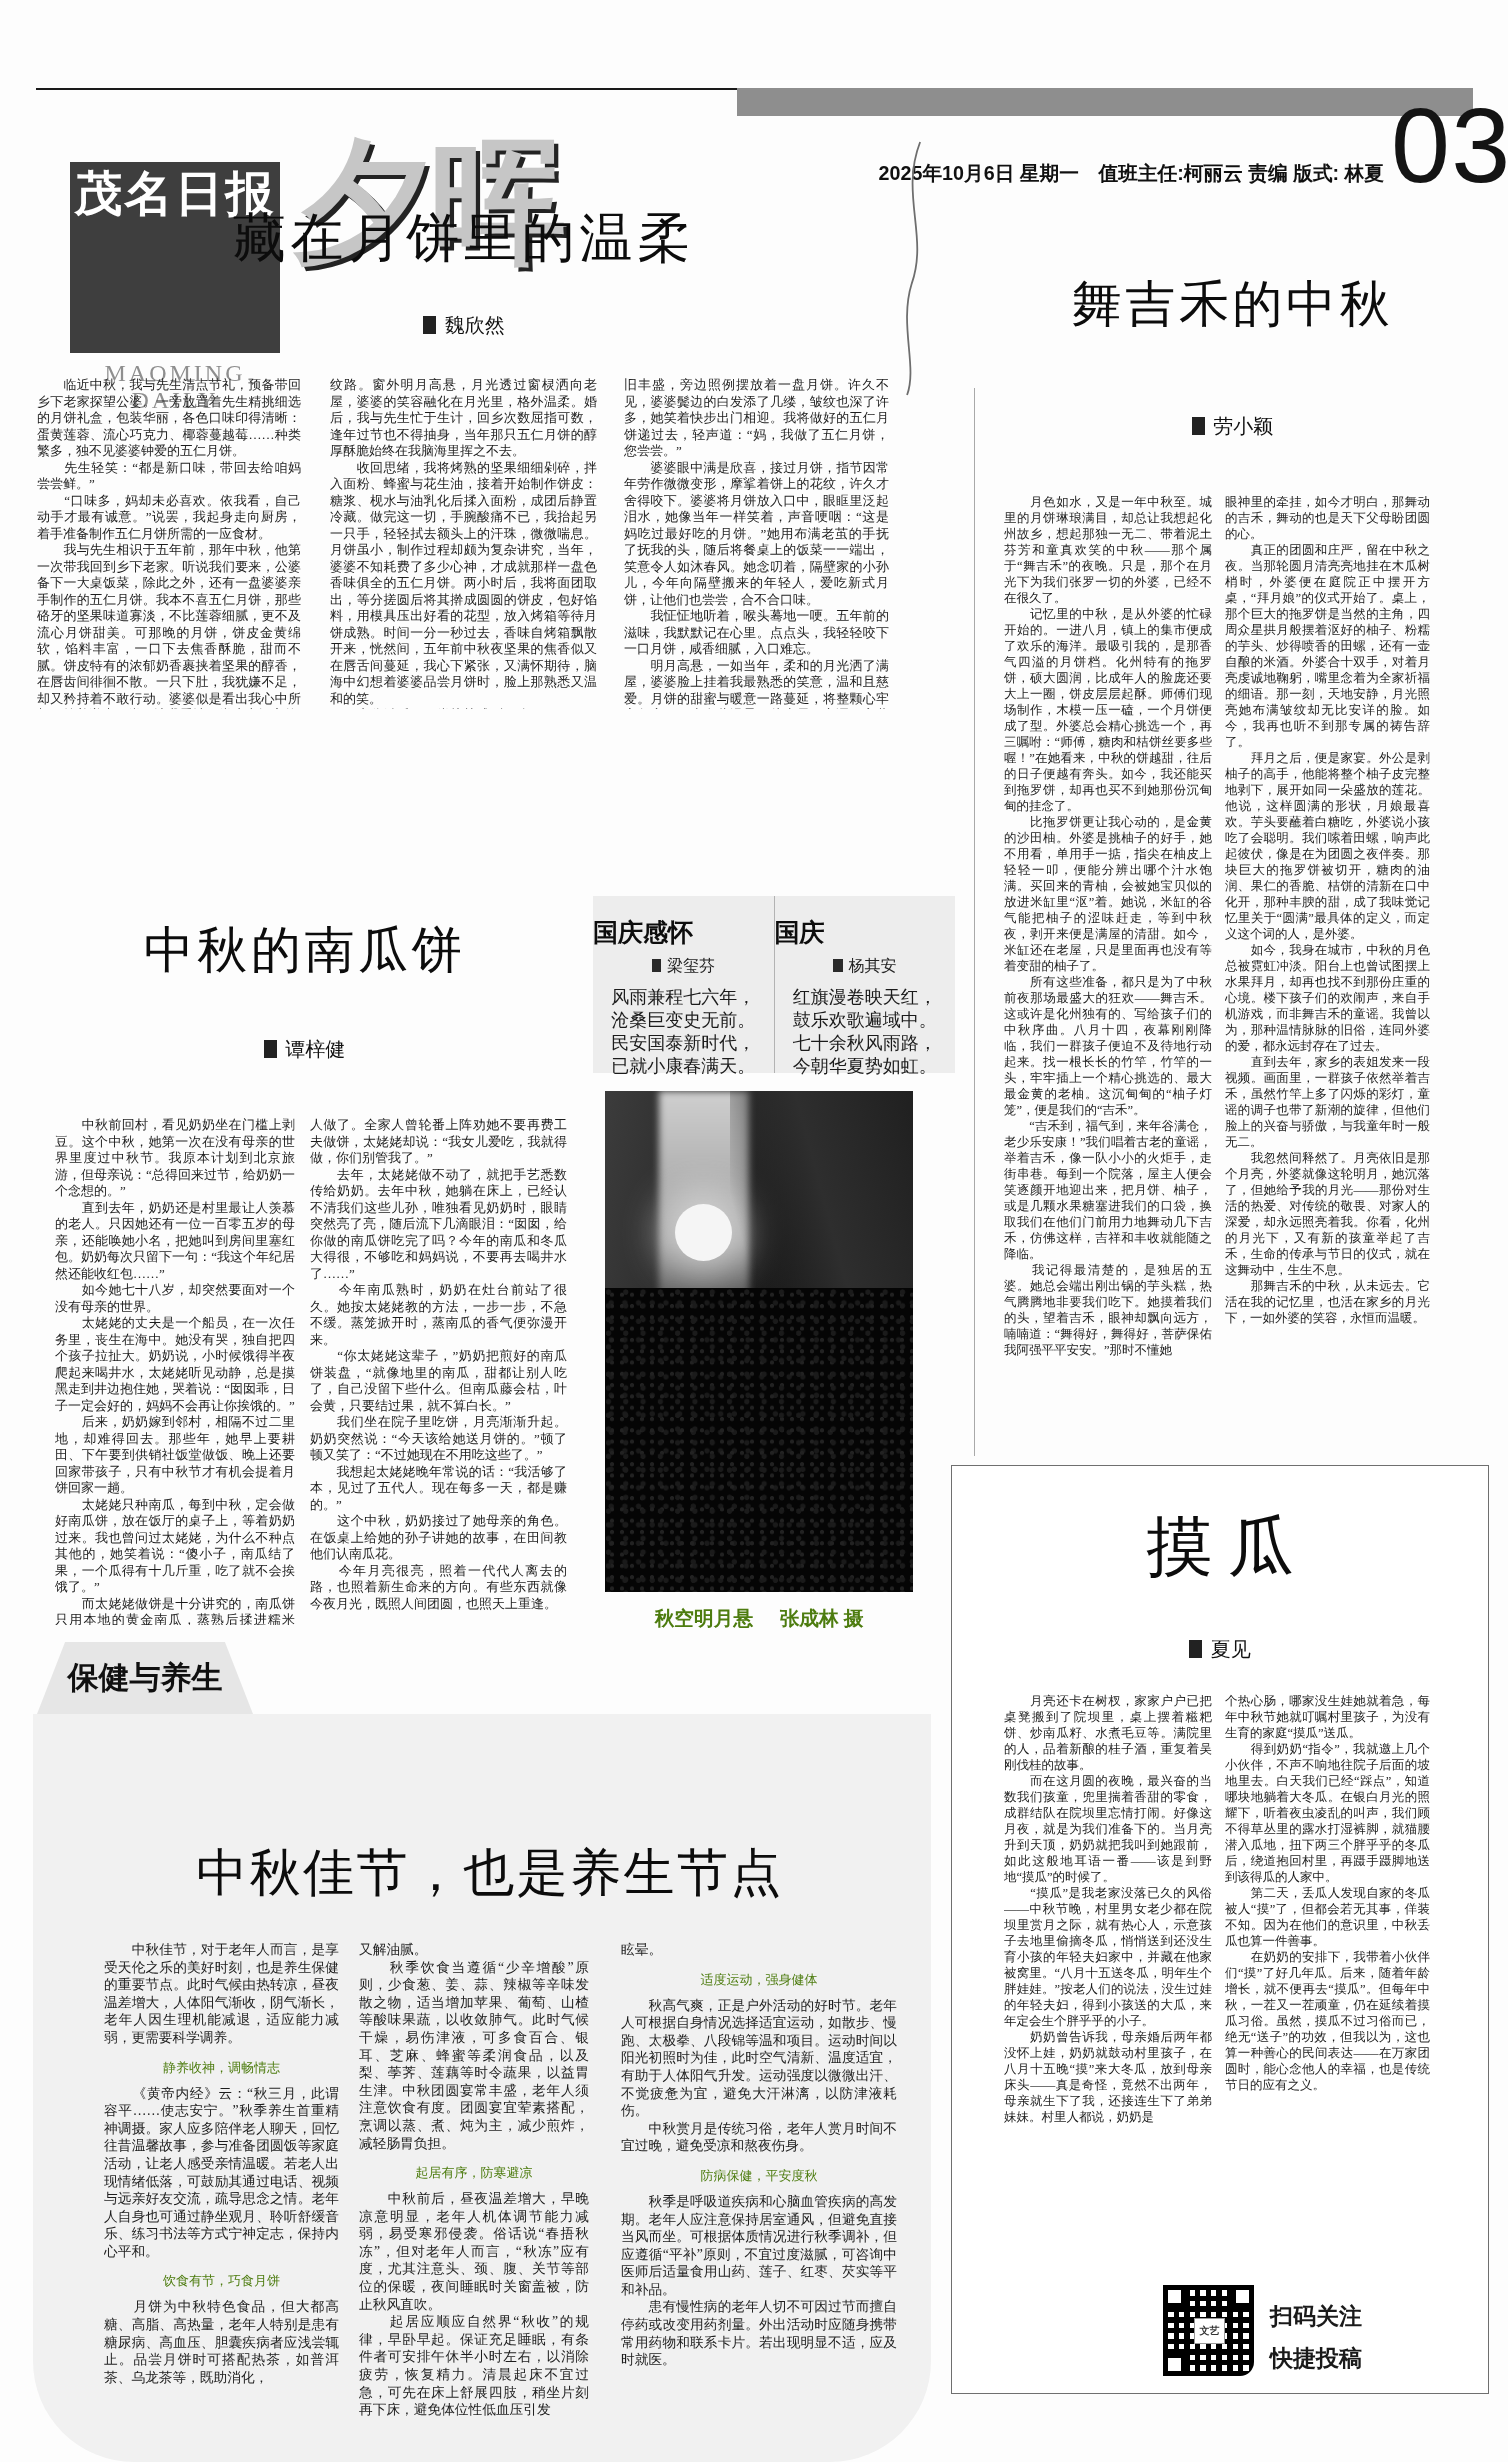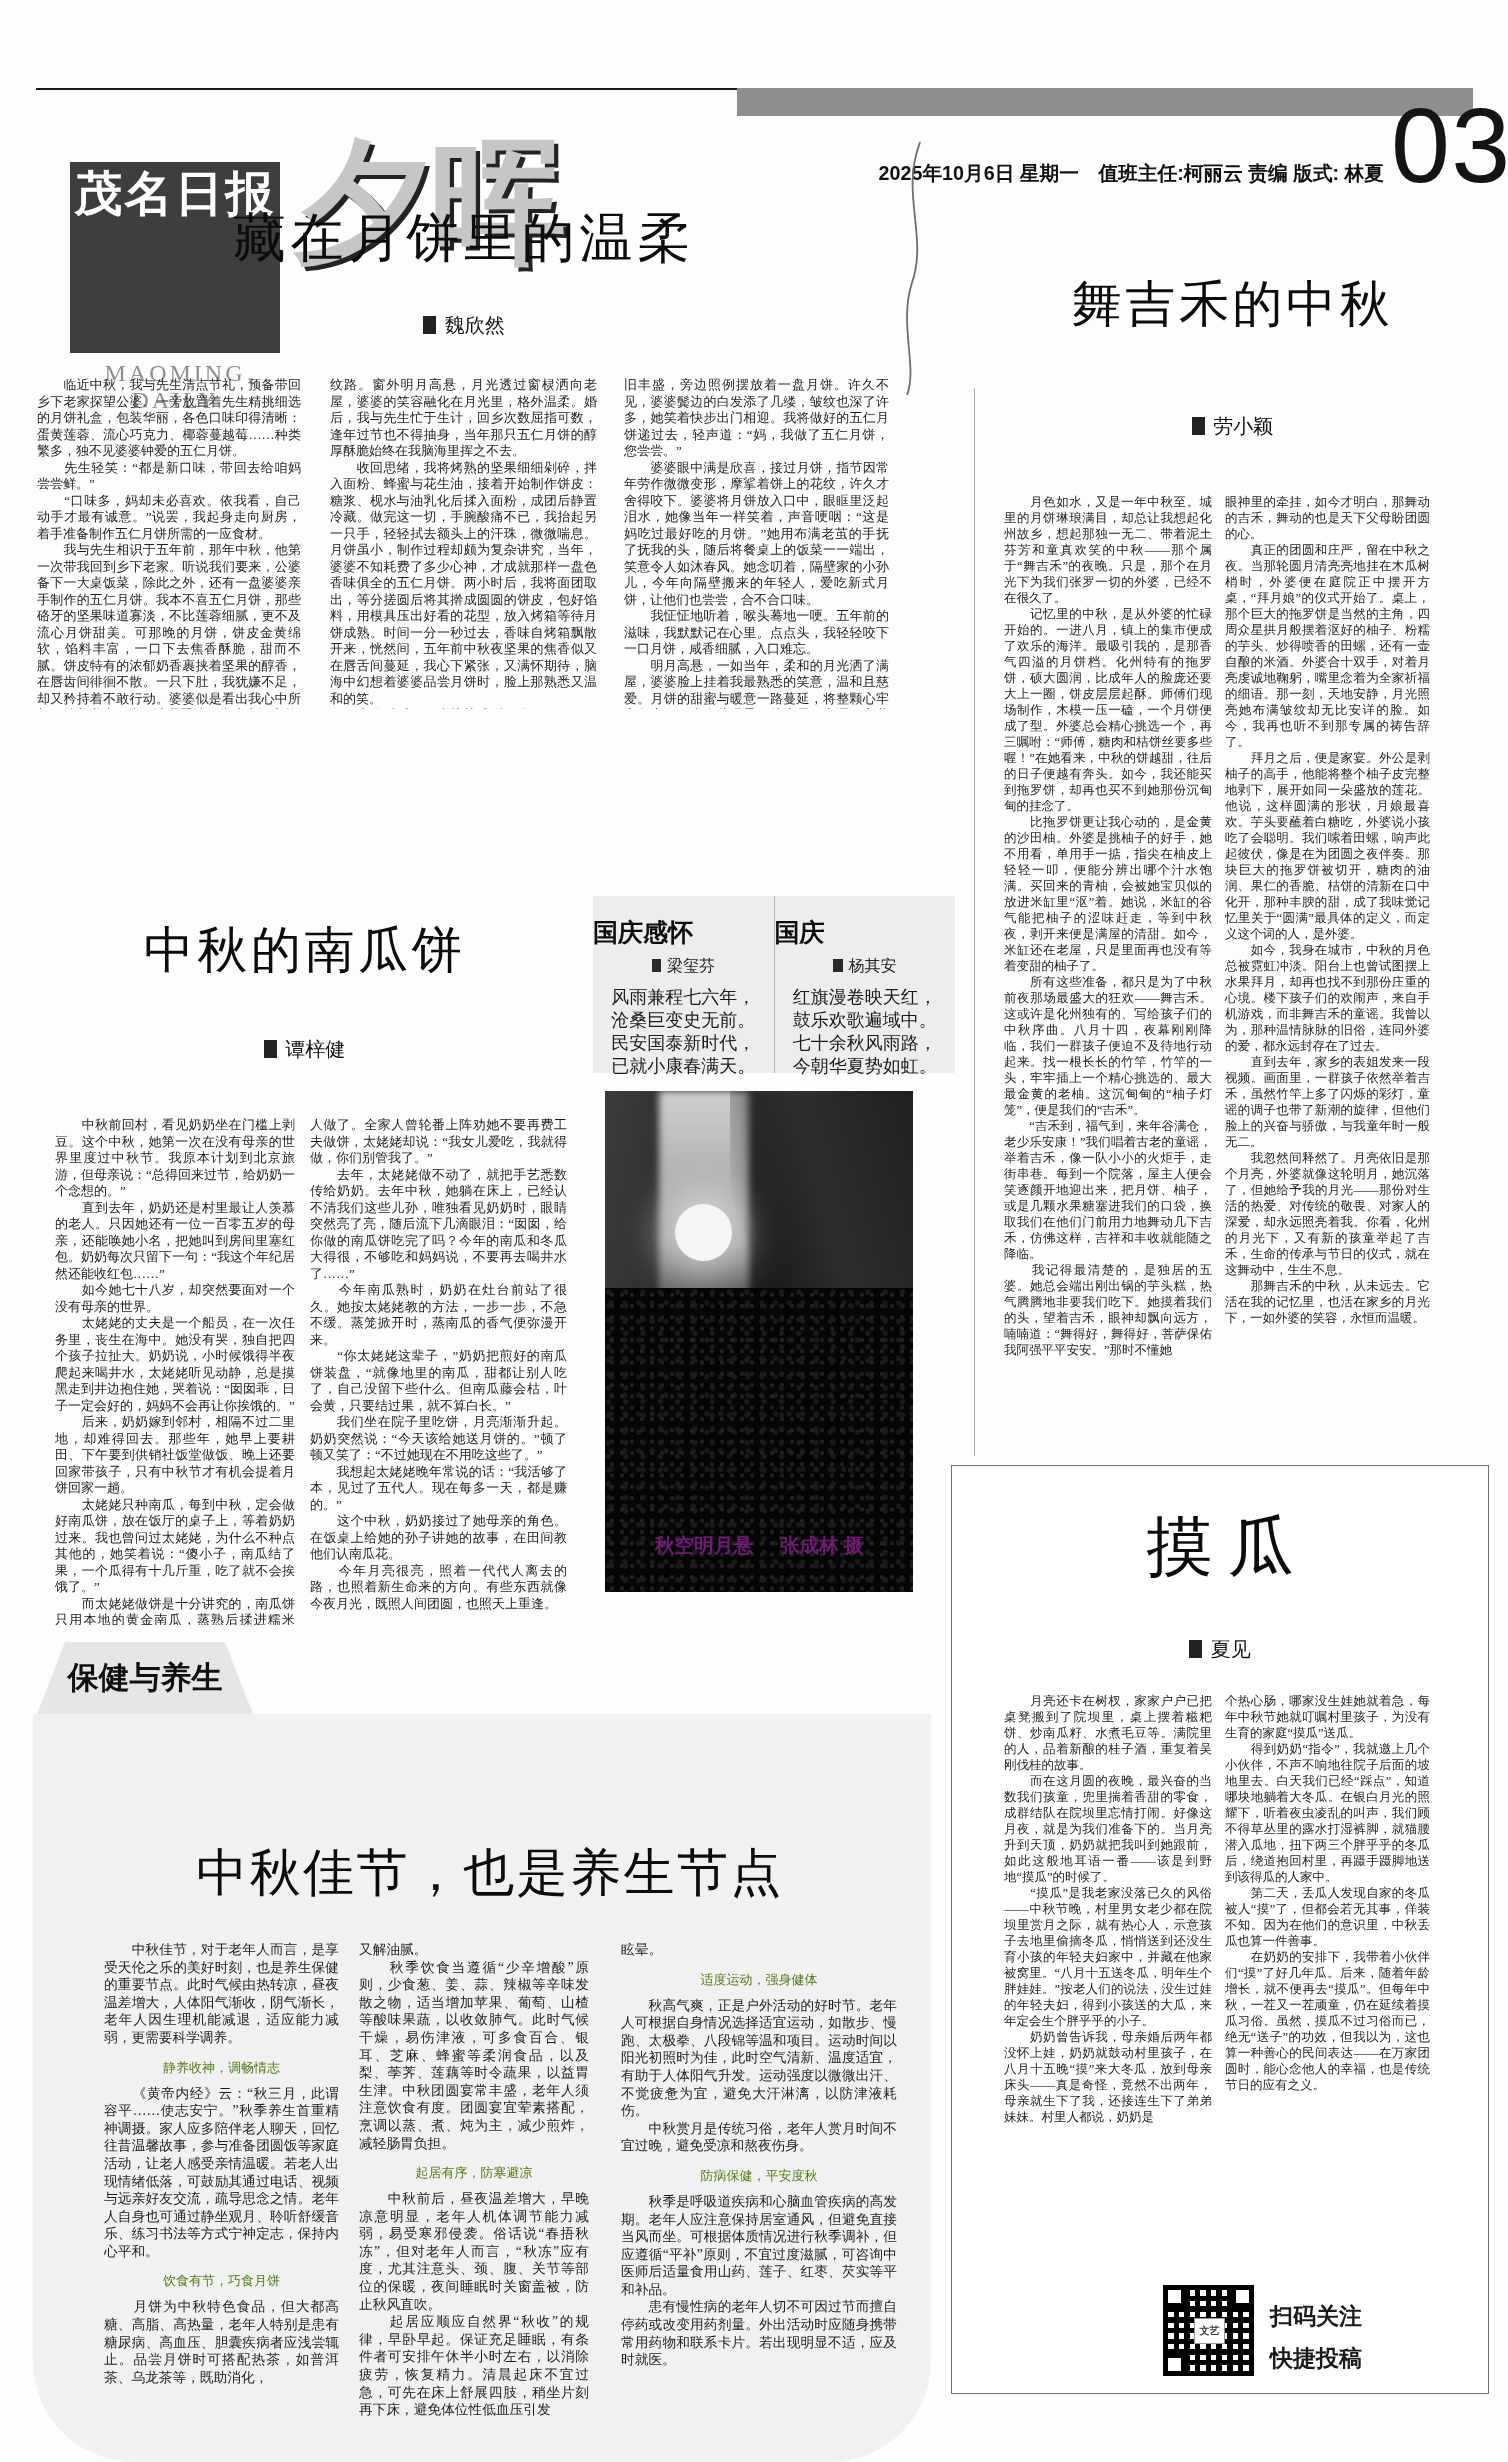--- a/index.html
+++ b/index.html
@@ -130,21 +130,21 @@
        linear-gradient(100deg,#3c3c3c 0%,#2a2a2a 30%,#161616 55%,#0a0a0a 100%);overflow:hidden;">
     <div class="abs" style="left:54px;top:0;width:90px;height:251px;background:linear-gradient(180deg,#cfcfcf 0%,#9a9a9a 60%,rgba(80,80,80,0) 100%);filter:blur(3.6px);"></div>
     <div class="abs" style="left:70px;top:113px;width:57px;height:57px;border-radius:50%;background:#f5f5f5;box-shadow:0 0 36px 16.7px rgba(240,240,240,0.55);"></div>
     <div class="abs" style="left:125px;top:0;width:191px;height:334px;background:linear-gradient(255deg,#1f1f1f 0%,#2e2e2e 45%,rgba(40,40,40,0) 78%);"></div>
     <div class="abs" style="left:0;top:197px;width:308px;height:304px;background:
          radial-gradient(circle at 20% 30%, #1b1b1b 0 2.4px, transparent 3px),
          radial-gradient(circle at 70% 60%, #222 0 1.8px, transparent 2.4px),
          radial-gradient(circle at 45% 80%, #1a1a1a 0 2.4px, transparent 3px),
          #050505;background-size:17.3px 13.7px,10px 11.3px,13.7px 18.5px;"></div>
   </div>
-  <div class="abs" style="left:605px;top:1532px;width:308px;text-align:center;font-size:19.7px;font-weight:bold;color:#701a75;">
+  <div class="abs" style="left:605px;top:1605px;width:308px;text-align:center;font-size:19.7px;font-weight:bold;color:#4d7c0f;">
     <span>秋空明月悬</span>
     <span style="display:inline-block;width:16.7px;"></span>
     <span>张成林 摄</span>
   </div>
 
   <div class="abs" style="left:951px;top:1465px;width:536px;height:927px;border:1.2px solid #6f6f6f;background:#ffffff;"></div>
   <div class="abs headline" style="left:951px;top:1509px;width:538px;font-size:66px;letter-spacing:15.5px;text-indent:15.5px;">摸瓜</div>
   <div class="abs byline" style="left:951px;top:1636px;width:538px;">
     <span class="sq"></span><span>夏见</span>
   </div>
@@ -152,21 +152,21 @@
 　　而在这月圆的夜晚，最兴奋的当数我们孩童，兜里揣着香甜的零食，成群结队在院坝里忘情打闹。好像这月夜，就是为我们准备下的。当月亮升到天顶，奶奶就把我叫到她跟前，如此这般地耳语一番——该是到野地“摸瓜”的时候了。
 　　“摸瓜”是我老家没落已久的风俗——中秋节晚，村里男女老少都在院坝里赏月之际，就有热心人，示意孩子去地里偷摘冬瓜，悄悄送到还没生育小孩的年轻夫妇家中，并藏在他家被窝里。“八月十五送冬瓜，明年生个胖娃娃。”按老人们的说法，没生过娃的年轻夫妇，得到小孩送的大瓜，来年定会生个胖乎乎的小子。
 　　奶奶曾告诉我，母亲婚后两年都没怀上娃，奶奶就鼓动村里孩子，在八月十五晚“摸”来大冬瓜，放到母亲床头——真是奇怪，竟然不出两年，母亲就生下了我，还接连生下了弟弟妹妹。村里人都说，奶奶是</div>
   <div class="col" style="left:1225px;top:1693px;width:205px;height:568px;font-size:12.5px;line-height:16px;">个热心肠，哪家没生娃她就着急，每年中秋节她就叮嘱村里孩子，为没有生育的家庭“摸瓜”送瓜。
 　　得到奶奶“指令”，我就邀上几个小伙伴，不声不响地往院子后面的坡地里去。白天我们已经“踩点”，知道哪块地躺着大冬瓜。在银白月光的照耀下，听着夜虫凌乱的叫声，我们顾不得草丛里的露水打湿裤脚，就猫腰潜入瓜地，扭下两三个胖乎乎的冬瓜后，绕道抱回村里，再蹑手蹑脚地送到该得瓜的人家中。
 　　第二天，丢瓜人发现自家的冬瓜被人“摸”了，但都会若无其事，佯装不知。因为在他们的意识里，中秋丢瓜也算一件善事。
 　　在奶奶的安排下，我带着小伙伴们“摸”了好几年瓜。后来，随着年龄增长，就不便再去“摸瓜”。但每年中秋，一茬又一茬顽童，仍在延续着摸瓜习俗。虽然，摸瓜不过习俗而已，绝无“送子”的功效，但我以为，这也算一种善心的民间表达——在万家团圆时，能心念他人的幸福，也是传统节日的应有之义。</div>
 
   <div class="abs" style="left:1163px;top:2285px;width:91px;height:91px;background:
        repeating-linear-gradient(0deg,#000 0 5.4px,transparent 5.4px 10.7px),
-       repeating-linear-gradient(90deg,#000 0 5.4px,#fff 5.4px 10.7px);">
+       repeating-linear-gradient(90deg,#000 0 5.4px,#fff 5.4px 10.7px); border-radius: 14px;">
     <div class="abs" style="left:0;top:0;width:23px;height:23px;background:#fff;border:5.4px solid #000;box-sizing:border-box;"></div>
     <div class="abs" style="right:0;top:0;width:23px;height:23px;background:#fff;border:5.4px solid #000;box-sizing:border-box;"></div>
     <div class="abs" style="left:0;bottom:0;width:23px;height:23px;background:#fff;border:5.4px solid #000;box-sizing:border-box;"></div>
     <div class="abs" style="left:31px;top:33px;width:29px;height:24px;background:#fff;border:0.6px solid #999;display:flex;align-items:center;justify-content:center;font-size:10px;font-weight:bold;color:#333;">文艺</div>
   </div>
   <div class="abs" style="left:1270px;top:2295px;font-family:Liberation Sans, sans-serif;font-weight:bold;font-size:23px;line-height:42px;color:#1a1a1a;">
     <div>扫码关注</div>
     <div>快捷投稿</div>
   </div>
 

